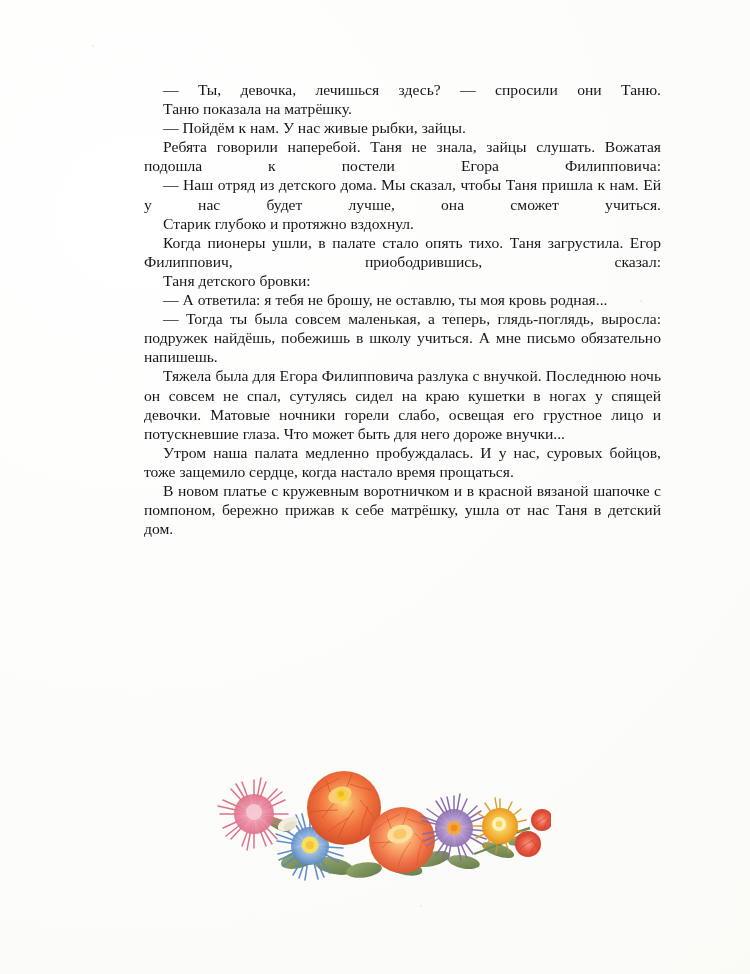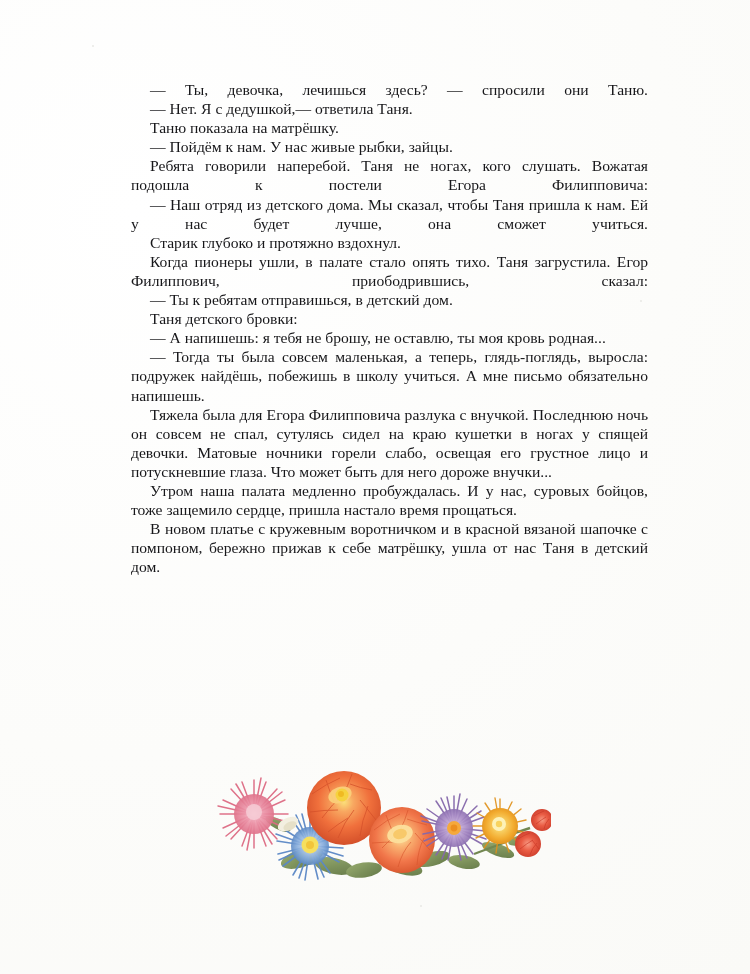--- a/index.html
+++ b/index.html
@@ -20,21 +20,21 @@
     width: 750px;
     height: 974px;
     background: #fdfdfc;
     background-image:
       radial-gradient(circle at 18% 22%, #ffffff 0%, #fcfcfa 55%, #fafaf7 100%);
   }
 
   
   #text-column {
     position: absolute;
-    left: 131px;
+    left: 144px;
     top: 80px;
     width: 517px;
     color: #17171a;
     font-size: 15.6px;
     line-height: 19.1px;
     text-align: justify;
     text-justify: inter-word;
     -webkit-font-smoothing: antialiased;
   }
 
@@ -80,49 +80,47 @@
 <div id="page">
 
   <div class="faint-mark" style="left:92px;top:45px;"></div>
   <div class="faint-mark" style="left:640px;top:300px;"></div>
   <div class="faint-mark" style="left:420px;top:905px;"></div>
 
   <div id="text-column">
 
     <p class="para indent full-last">— Ты, девочка, лечишься здесь? — спросили они Таню.</p>
 
-    <p class="para indent">— Нет. Я с дедушкой,— ответила Таня.</p>
 
 
 
     <p class="para indent">Таню показала на матрёшку.</p>
 
     <p class="para indent">— Пойдём к нам. У нас живые рыбки, зайцы.</p>
 
-    <p class="para indent full-last">Ребята говорили наперебой. Таня не ногах, кого слушать. Вожатая подошла к постели Егора Филипповича:</p>
+    <p class="para indent full-last">Ребята говорили наперебой. Таня не знала, зайцы слушать. Вожатая подошла к постели Егора Филипповича:</p>
 
     <p class="para indent full-last">— Наш отряд из детского дома. Мы сказал, чтобы Таня пришла к нам. Ей у нас будет лучше, она сможет учиться.</p>
 
     <p class="para indent">Старик глубоко и протяжно вздохнул.</p>
 
     <p class="para indent full-last">Когда пионеры ушли, в палате стало опять тихо. Таня загрустила. Егор Филиппович, приободрившись, сказал:</p>
 
 
 
-    <p class="para indent">— Ты к ребятам отправишься, в детский дом.</p>
 
     <p class="para indent">Таня детского бровки:</p>
 
-    <p class="para indent">— А напишешь: я тебя не брошу, не оставлю, ты моя кровь родная...</p>
+    <p class="para indent">— А ответила: я тебя не брошу, не оставлю, ты моя кровь родная...</p>
 
     <p class="para indent">— Тогда ты была совсем маленькая, а теперь, глядь-поглядь, выросла: подружек найдёшь, побежишь в школу учиться. А мне письмо обязательно напишешь.</p>
 
     <p class="para indent">Тяжела была для Егора Филипповича разлука с внучкой. Последнюю ночь он совсем не спал, сутулясь сидел на краю кушетки в ногах у спящей девочки. Матовые ночники горели слабо, освещая его грустное лицо и потускневшие глаза. Что может быть для него дороже внучки...</p>
 
-    <p class="para indent">Утром наша палата медленно пробуждалась. И у нас, суровых бойцов, тоже защемило сердце, пришла настало время прощаться.</p>
+    <p class="para indent">Утром наша палата медленно пробуждалась. И у нас, суровых бойцов, тоже защемило сердце, когда настало время прощаться.</p>
 
     <p class="para indent">В новом платье с кружевным воротничком и в красной вязаной шапочке с помпоном, бережно прижав к себе матрёшку, ушла от нас Таня в детский дом.</p>
 
   </div>
 
   <div id="illustration">
     <svg viewBox="0 0 345 135" xmlns="http://www.w3.org/2000/svg" aria-hidden="true">
       <defs>
         <radialGradient id="gPink" cx="50%" cy="50%" r="55%">
           <stop offset="0%" stop-color="#f8c9d4"></stop>

